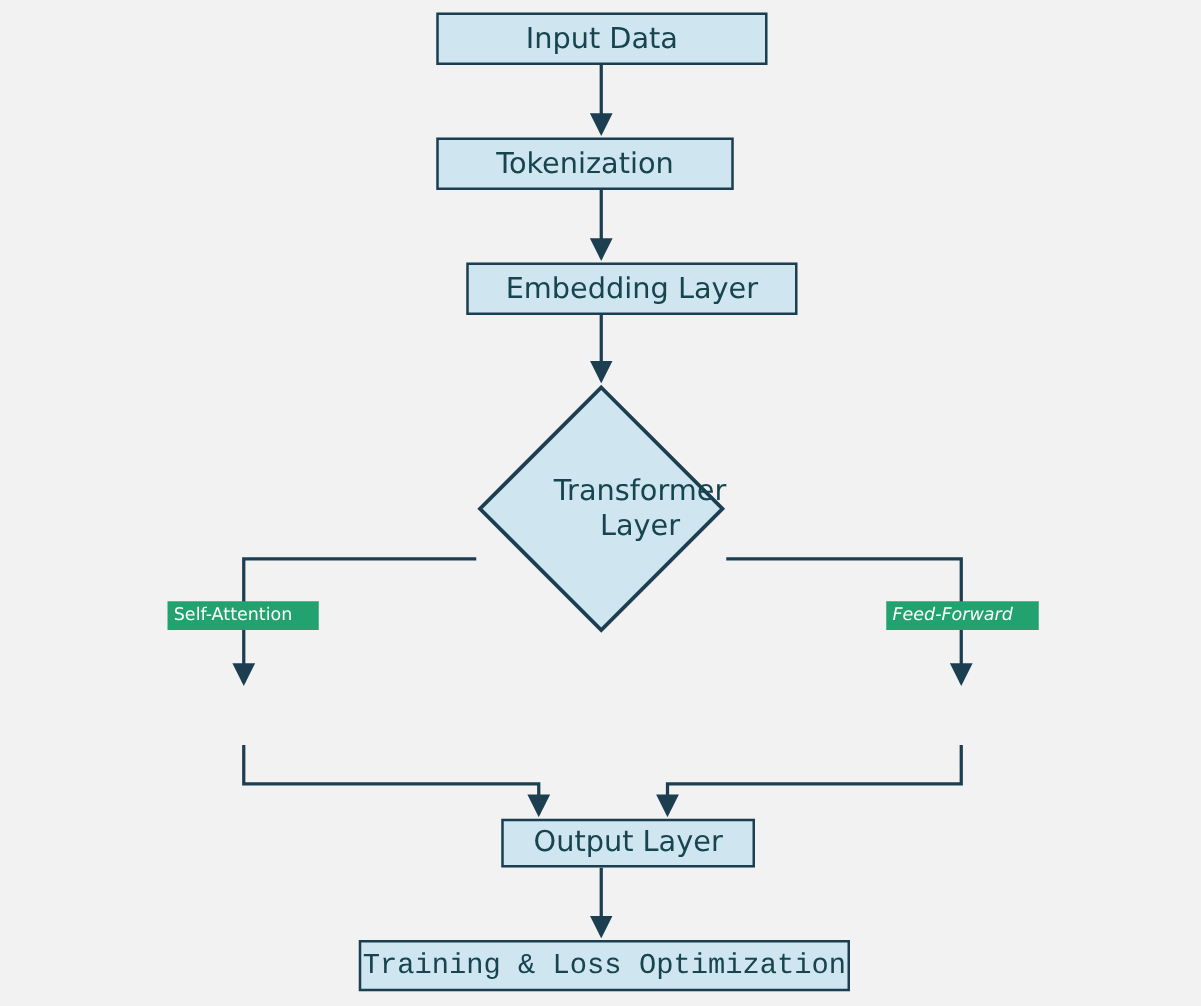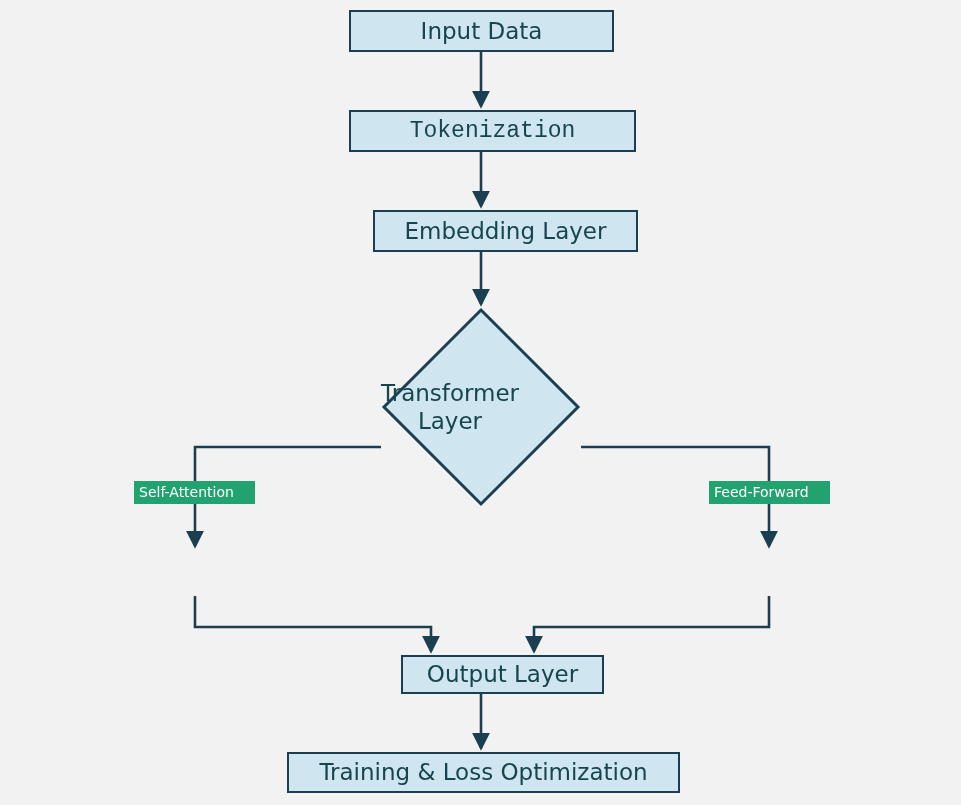--- a/index.html
+++ b/index.html
@@ -34,21 +34,21 @@
     font-size: 23px;
     line-height: 1.15;
     text-align: center;
     white-space: nowrap;
   }
   .diamond {
     position: absolute;
     box-sizing: border-box;
     display: flex;
     align-items: center;
-    justify-content: flex-start;
+    justify-content: flex-end;
   }
   .diamond .dshape {
     position: absolute;
     left: 0; top: 0;
     width: 100%; height: 100%;
   }
   .diamond .dlabel {
     position: relative;
     z-index: 2;
     color: #17454f;
@@ -88,21 +88,21 @@
       <path d="M 195 596 L 195 627 L 431 627 L 431 651"></path>
       <path d="M 769 596 L 769 627 L 534 627 L 534 651"></path>
       <path d="M 481 694 L 481 748"></path>
     </g>
   </svg>
 
   <div class="node" style="left:349px; top:10px; width:265px; height:42px;">
     <span>Input Data</span>
   </div>
 
-  <div class="node" style="left:349px; top:110px; width:287px; height:42px;font-family:Liberation Mono, monospace;">
+  <div class="node" style="left:349px; top:110px; width:238px; height:42px;">
     <span>Tokenization</span>
   </div>
 
   <div class="node" style="left:349px; top:210px; width:265px; height:42px;margin-left:24px;">
     <span>Embedding Layer</span>
   </div>
 
   <div class="diamond" style="left:381px; top:307px; width:200px; height:200px;">
     <svg class="dshape" viewBox="0 0 200 200" xmlns="http://www.w3.org/2000/svg">
       <polygon points="100,3 197,100 100,197 3,100" fill="#cfe5ef" stroke="#1b3f51" stroke-width="3"></polygon>
@@ -110,27 +110,27 @@
     <div class="dlabel">
       <div>Transformer</div>
       <div>Layer</div>
     </div>
   </div>
 
   <div class="edge-label" style="left:134px; top:481px;">
     <span>Self-Attention</span>
   </div>
 
-  <div class="edge-label" style="left:709px; top:481px;">
+  <div class="edge-label" style="left:709px; top:481px;font-style:italic;">
     <span>Feed-Forward</span>
   </div>
 
 
 
   <div class="node" style="left:381px; top:655px; width:203px; height:39px;margin-left:20px;">
     <span>Output Layer</span>
   </div>
 
-  <div class="node" style="left:287px; top:752px; width:393px; height:41px;">
+  <div class="node" style="left:287px; top:752px; width:393px; height:41px;font-family:Liberation Mono, monospace;">
     <span>Training &amp; Loss Optimization</span>
   </div>
 
 </div>
 
 </body></html>

